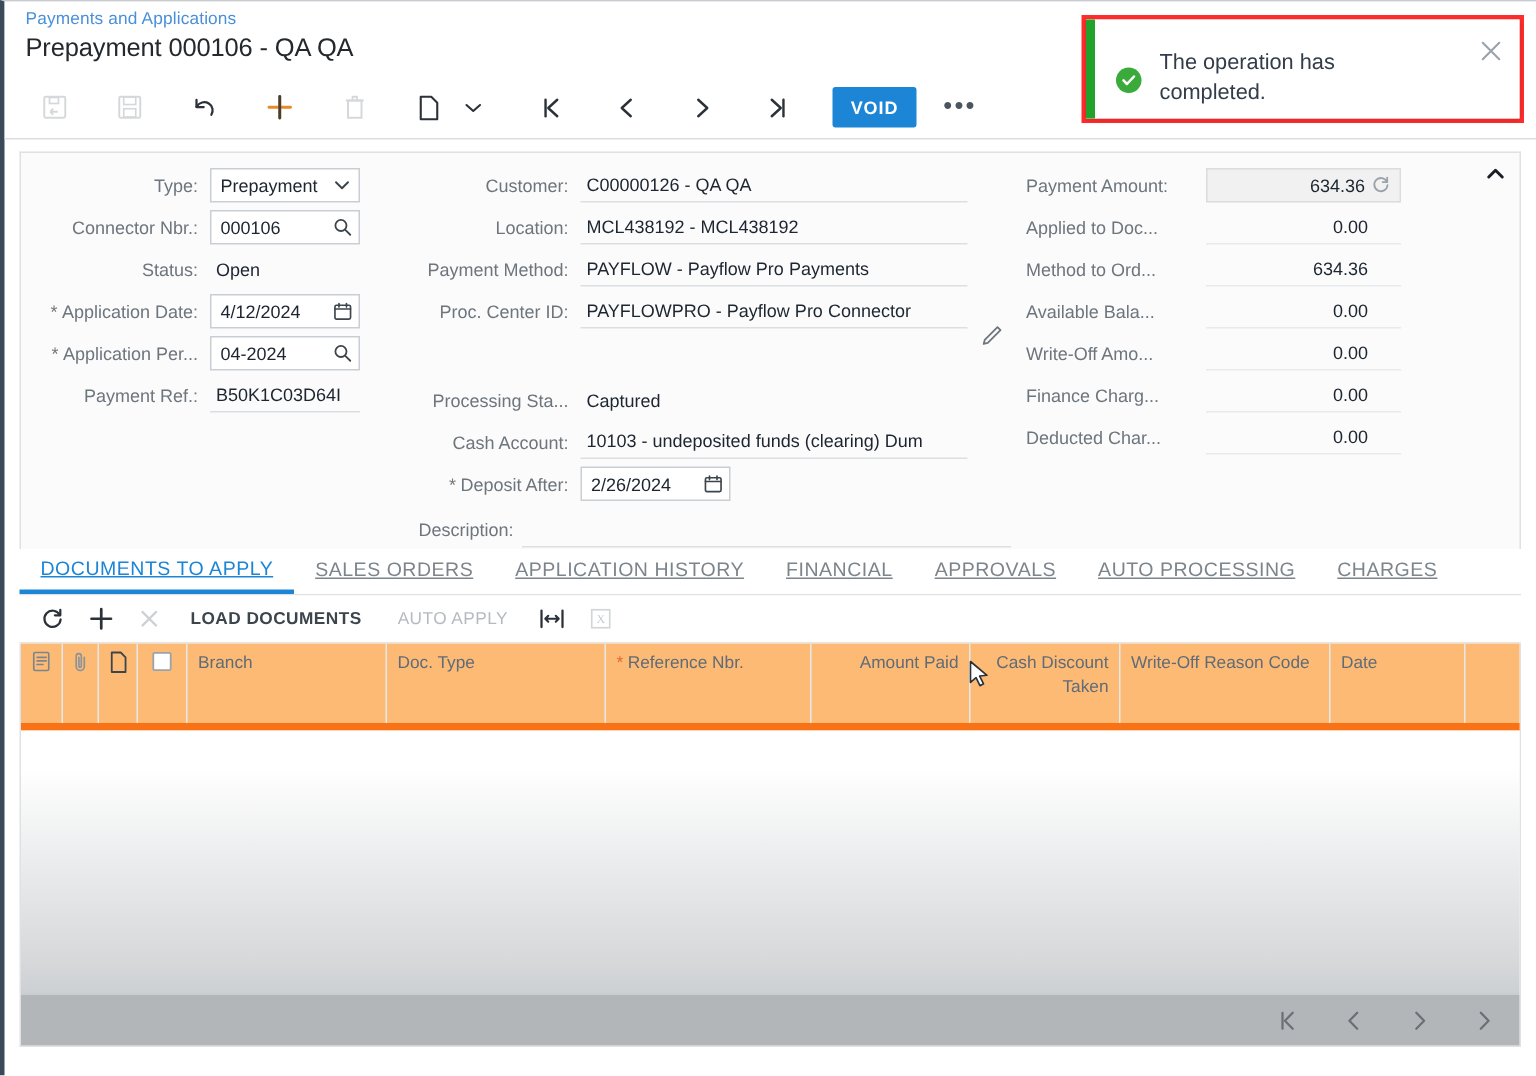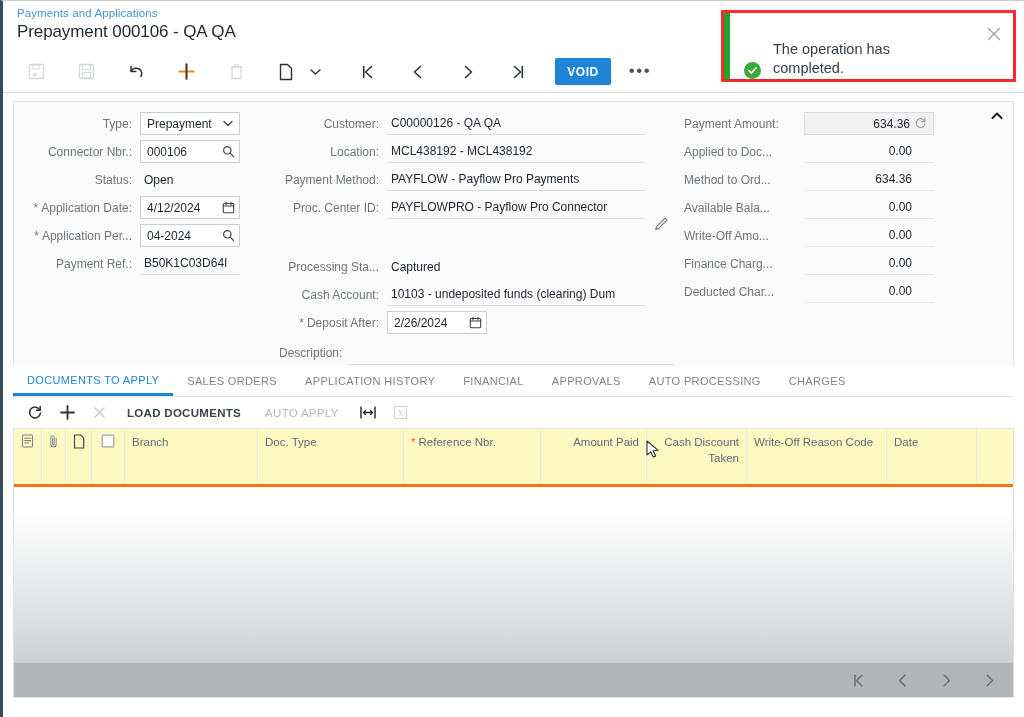--- a/index.html
+++ b/index.html
@@ -104,21 +104,21 @@
     width: 295px; height: 72px;
     border: 3px solid #ff2d2d;
     background: #fff;
     z-index: 40;
   }
   .notif {
     position: relative;
     width: 100%; height: 100%;
     background: #ffffff;
     border-left: 6px solid #22a22a;
-    display: flex; align-items: flex-end;
+    display: flex; align-items: center;
     padding: 14px 10px 0 14px;
     box-shadow: 0 1px 3px rgba(0,0,0,.18);
   }
   .notif-check {
     width: 17px; height: 17px; border-radius: 50%;
     background: #3aab3a;
     display:flex; align-items:center; justify-content:center;
     flex: 0 0 auto; margin-top: 1px;
   }
   .notif-msg {
@@ -217,25 +217,26 @@
 
   
   .tabs {
     margin: 0 10px;
     height: 31px;
     display: flex; align-items: flex-end;
     border-bottom: 1px solid #dfe2e5;
     background: #fff;
   }
   .tab {
-    font-size: 11px; letter-spacing: .35px;
+    font-size: 13px; letter-spacing: .35px;
     color: #7d858c;
     padding: 0 14px 9px 14px;
     cursor: pointer;
     white-space: nowrap;
+    text-decoration: underline;
   }
   .tab.active {
     color: #1c85d6;
     border-bottom: 3px solid #1c85d6;
     padding-bottom: 7px;
     font-weight: normal;
   }
 
   
   .grid-toolbar {
@@ -264,22 +265,22 @@
     margin: 0 10px 0 10px;
     border: 1px solid #dfe2e5;
     border-top: none;
     height: 269px;
     display: flex; flex-direction: column;
     background: #fff;
   }
   .grid-head {
     display: flex;
     height: 58px;
-    background: #fef9c3;
-    border-bottom: 3px solid #f97316;
+    background: #fdba74;
+    border-bottom: 5px solid #f97316;
   }
   .gh-cell {
     border-right: 1px solid #e6e9eb;
     font-size: 11.5px; color: #5f6b78;
     padding: 6px 7px 0 7px;
     display: flex; align-items: flex-start;
     overflow: hidden;
     line-height: 1.35;
   }
   .gh-cell.icon-cell {

